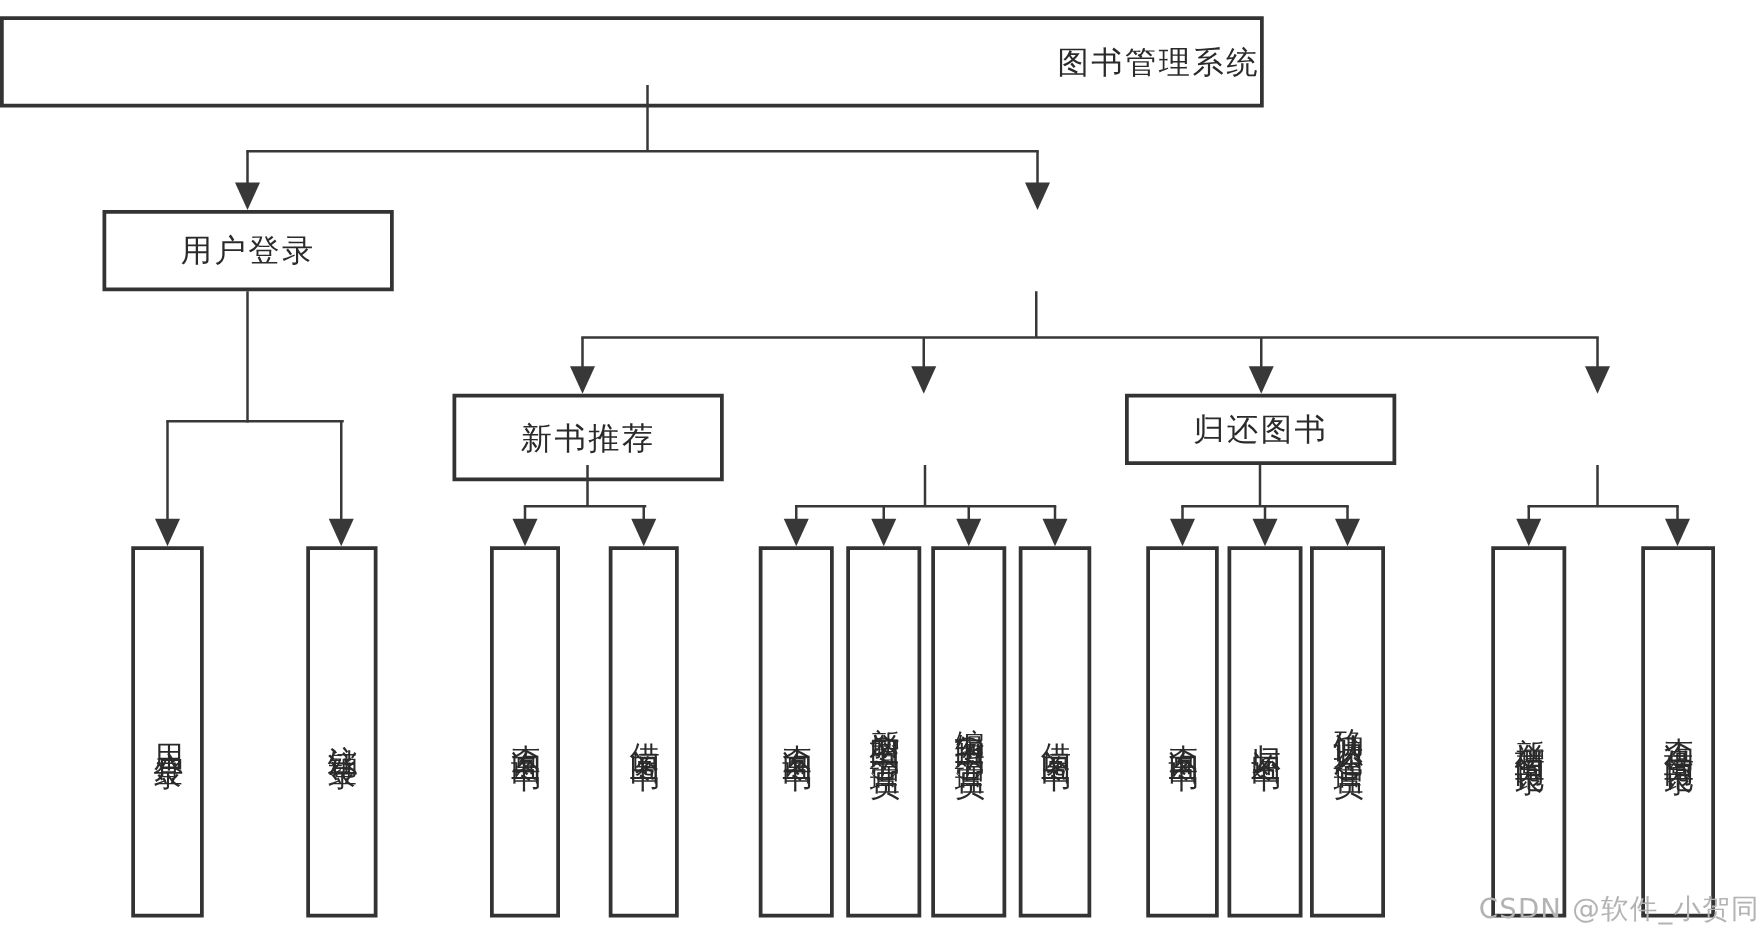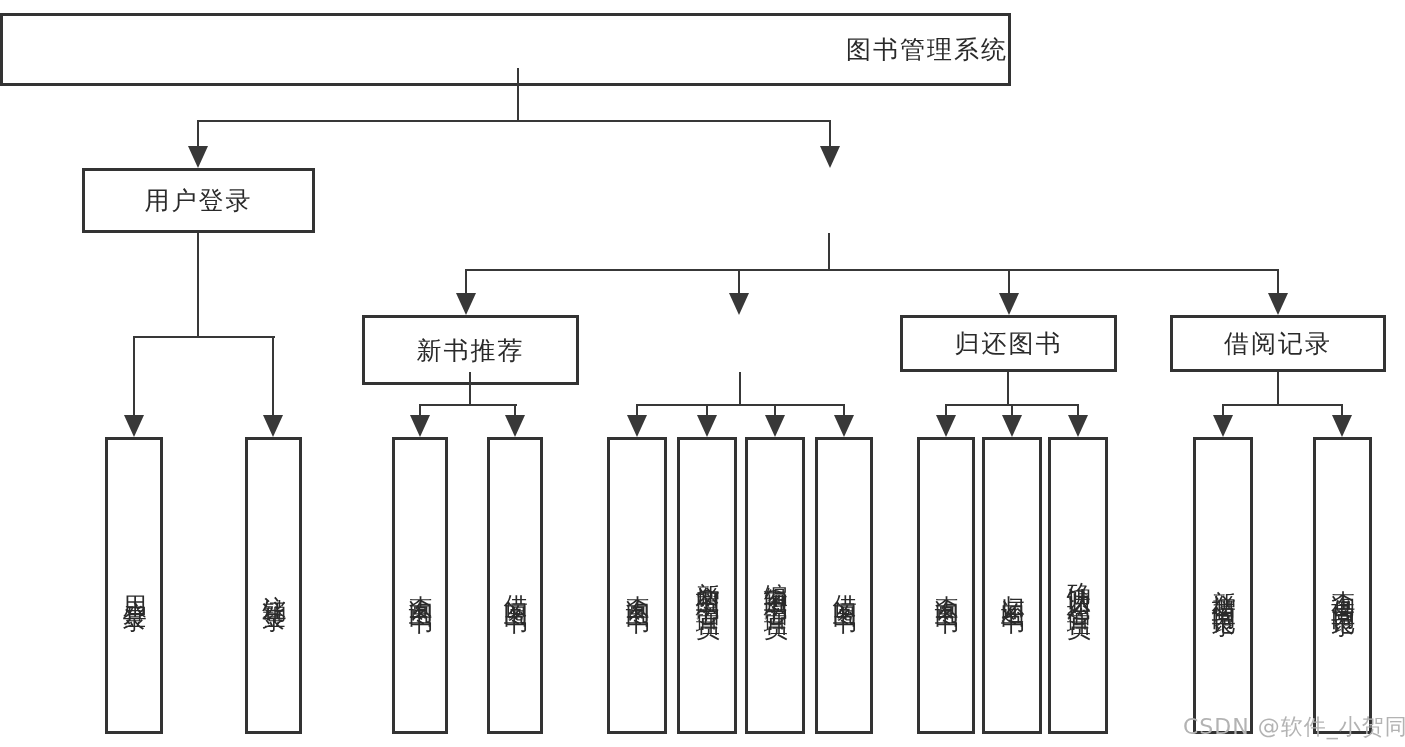--- a/index.html
+++ b/index.html
@@ -64,23 +64,20 @@
   <div class="vline" style="left:1008px;top:270px;height:25px;"></div>
   <div class="arrow" style="left:999px;top:293px;"></div>
   <div class="vline" style="left:1277px;top:270px;height:25px;"></div>
   <div class="arrow" style="left:1268px;top:293px;"></div>
 
   <div class="box" style="left:362px;top:315px;width:217px;height:70px;">
     <span class="hlabel">新书推荐</span>
   </div>
   <div class="box" style="left:900px;top:315px;width:217px;height:57px;">
     <span class="hlabel">归还图书</span>
-  </div>
-  <div class="box" style="left:1170px;top:315px;width:216px;height:57px;">
-    <span class="hlabel">借阅记录</span>
   </div>
 
   <div class="vline" style="left:469px;top:372px;height:33px;"></div>
   <div class="hline" style="left:419px;top:404px;width:98px;"></div>
   <div class="vline" style="left:419px;top:405px;height:12px;"></div>
   <div class="arrow" style="left:410px;top:415px;"></div>
   <div class="vline" style="left:514px;top:405px;height:12px;"></div>
   <div class="arrow" style="left:505px;top:415px;"></div>
 
   <div class="vline" style="left:739px;top:372px;height:33px;"></div>

